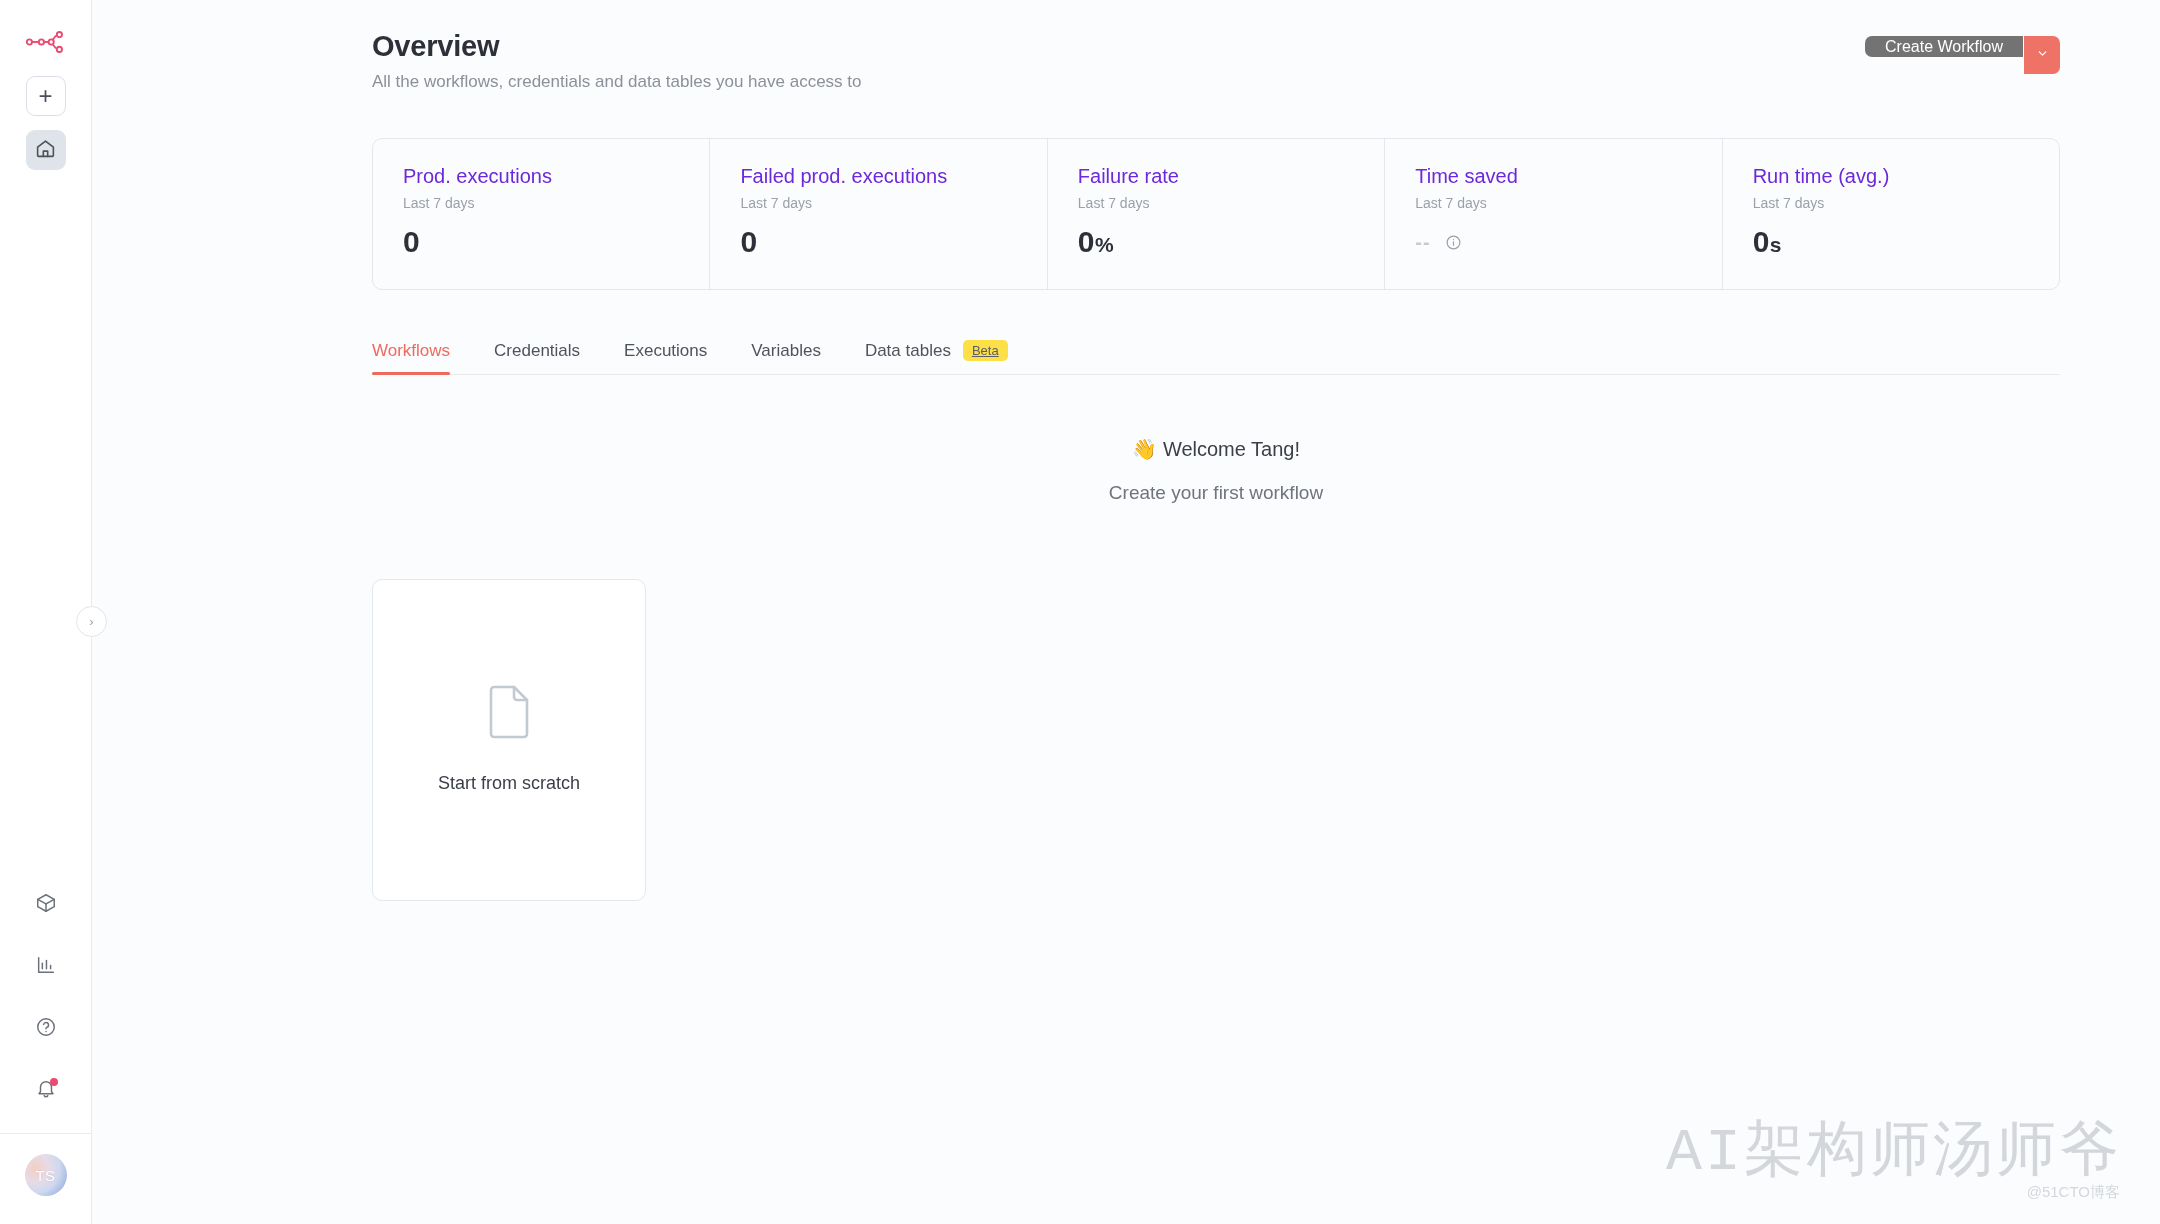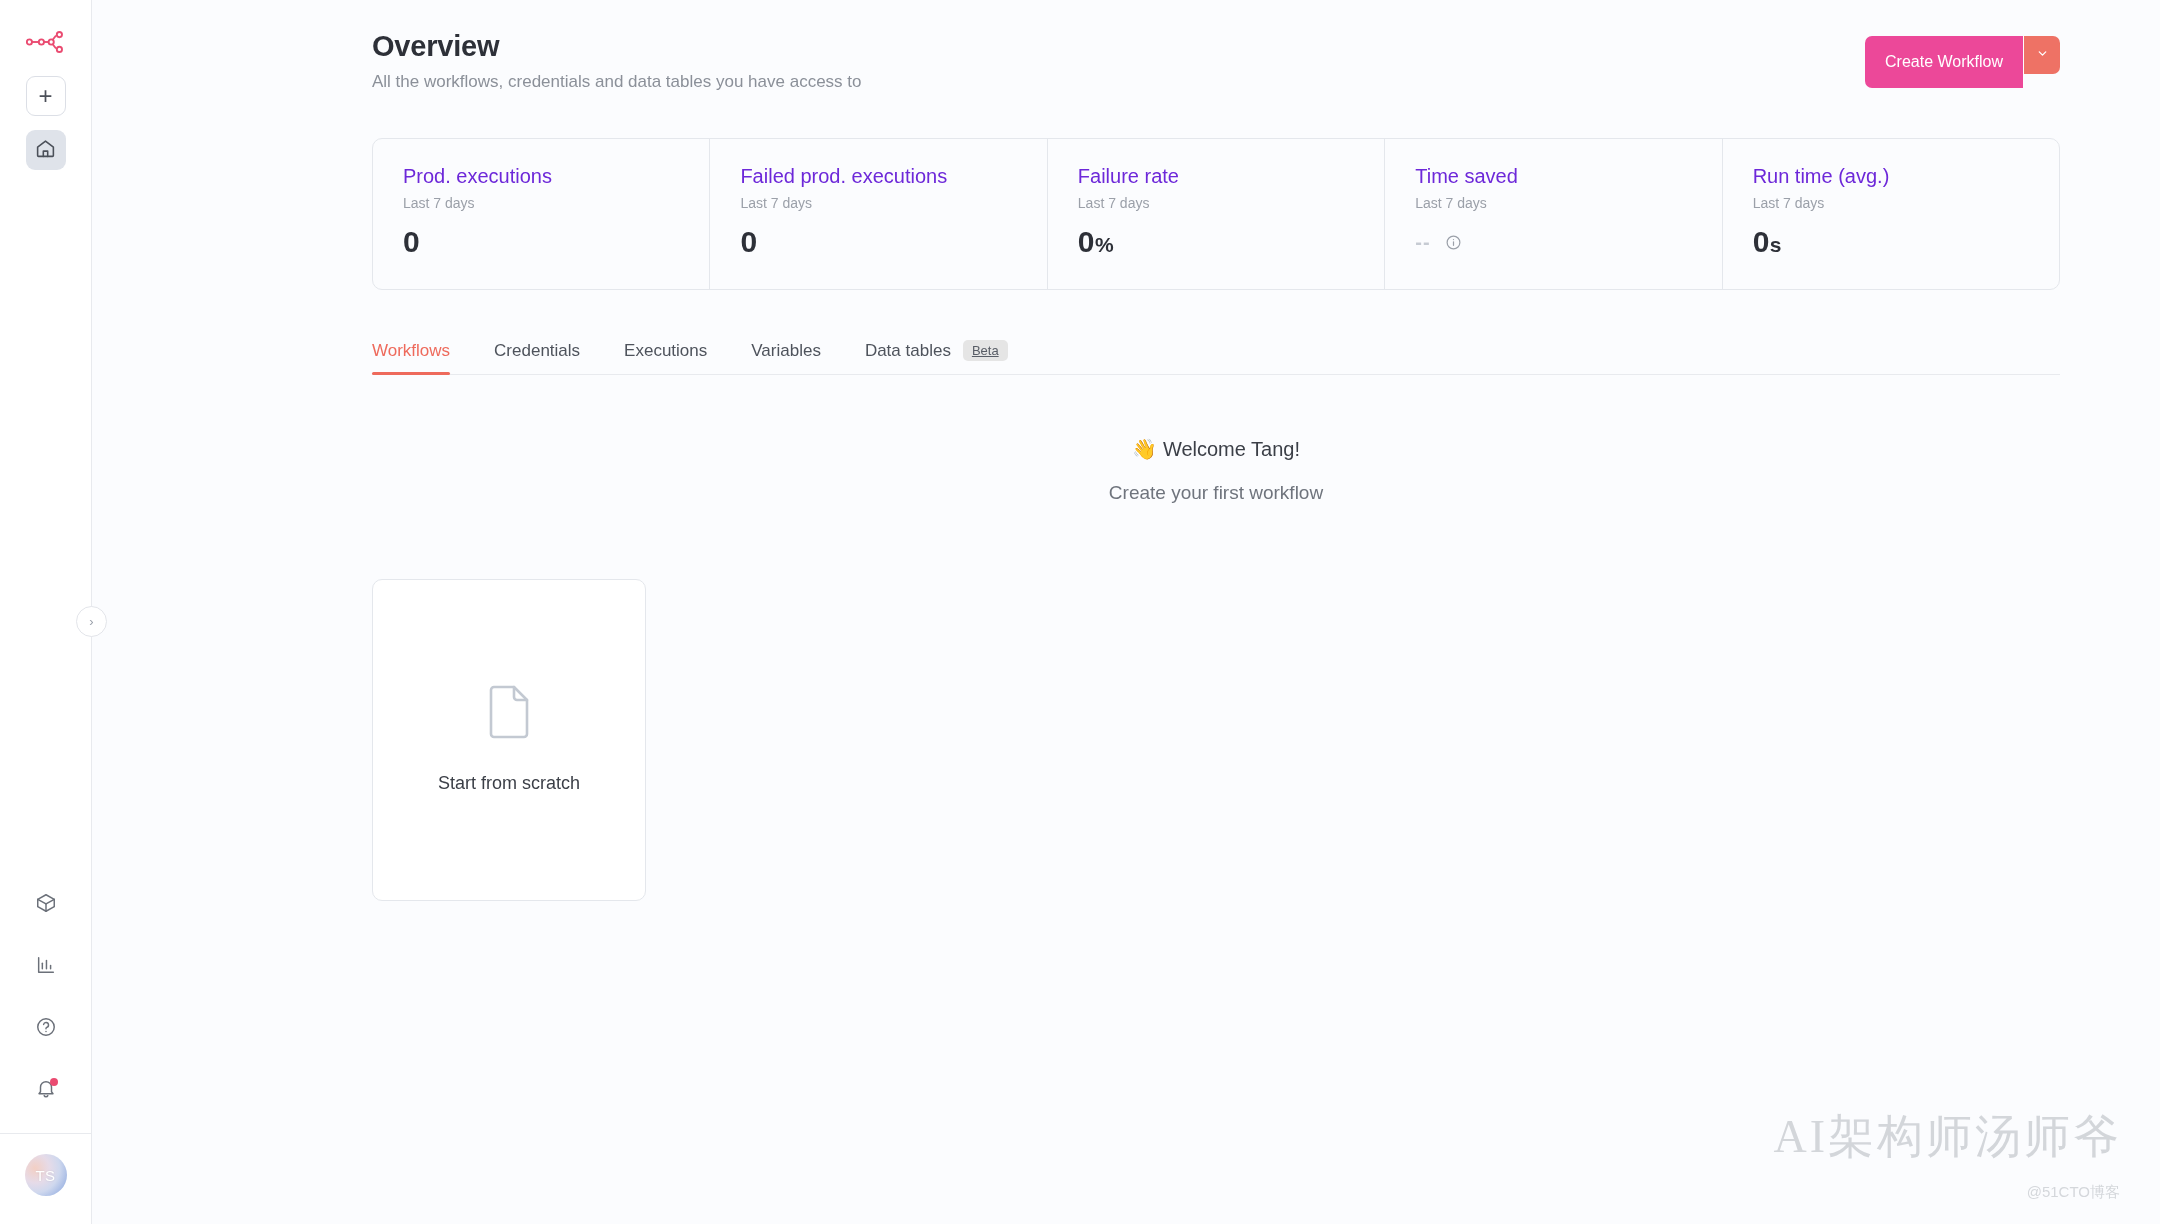--- a/index.html
+++ b/index.html
@@ -62,22 +62,22 @@
   .main { flex: 1 1 auto; position: relative; padding: 0; }
   .content { padding: 0 100px 0 280px; }
 
   .header-row { display: flex; align-items: flex-start; padding-top: 30px; gap: 48px; }
   .header-texts { flex: 1 1 auto; }
   .page-title { font-size: 29px; color: #2d3038; font-weight: 700; letter-spacing: -.2px; }
   .page-sub { font-size: 17px; color: #8b9099; margin-top: 9px; }
 
   .cw-group { display: flex; align-items: stretch; margin-top: 6px; }
   .cw-main {
-    background: #ec4899; color: #fff; font-size: 16px;
-    padding: 0 20px; height: 52px; display: flex; align-items: center;
+    background: #737373; color: #fff; font-size: 16px;
+    padding: 0 20px; height: 21px; display: flex; align-items: center;
     border-radius: 7px 0 0 7px; cursor: pointer; white-space: nowrap;
   }
   .cw-divider { width: 1px; background: rgba(255,255,255,.55); }
   .cw-caret {
     background: #ee7265; color: #fff; width: 36px; height: 38px;
     border-radius: 0 7px 7px 0; display: flex; align-items: center; justify-content: center;
     cursor: pointer;
   }
 
   
@@ -102,45 +102,45 @@
   .tab {
     font-size: 17px; color: #4e535c; padding: 0 0 13px 0; margin-right: 44px;
     cursor: pointer; position: relative; display: flex; align-items: center;
   }
   .tab.active { color: #ee6a5c; }
   .tab.active::after {
     content: ""; position: absolute; left: 0; right: 0; bottom: -1px;
     height: 2.5px; background: #ee6a5c; border-radius: 2px;
   }
   .beta-badge {
-    margin-left: 12px; background: #e5e5e5; color: #585d66;
+    margin-left: 12px; background: #fde047; color: #585d66;
     font-size: 13px; padding: 3px 9px; border-radius: 5px; text-decoration: underline;
   }
 
   
   .empty { text-align: center; margin-top: 62px; }
   .welcome { font-size: 20px; color: #3b3f47; font-weight: 400; }
   .welcome .wave { margin-right: 6px; }
   .welcome-sub { font-size: 19px; color: #6f747d; margin-top: 21px; }
 
   .cards { display: flex; justify-content: flex-start; gap: 24px; margin-top: 75px; }
   .start-card {
     width: 274px; height: 322px; border: 1px solid #e4e7ec; border-radius: 10px;
     background: #fff; display: flex; flex-direction: column;
     align-items: center; justify-content: center; cursor: pointer;
   }
   .start-icon { color: #c3c9d2; margin-bottom: 26px; }
   .start-label { font-size: 18px; color: #3b3f47; line-height: 1.45; max-width: 180px; text-align: center; }
 
   
   .watermark {
-    position: absolute; right: 38px; bottom: 56px;
-    font-size: 46px; color: rgba(120,125,135,.30);
+    position: absolute; right: 38px; bottom: 34px;
+    font-size: 60px; color: rgba(120,125,135,.30);
     letter-spacing: 3px; pointer-events: none; user-select: none;
-    font-family: Liberation Serif, serif;
+    font-family: Liberation Mono, monospace;
   }
   .watermark-sub {
     position: absolute; right: 40px; bottom: 22px;
     font-size: 15px; color: rgba(140,145,155,.35);
     pointer-events: none; user-select: none;
   }
 </style>
 </head>
 <body>
 

